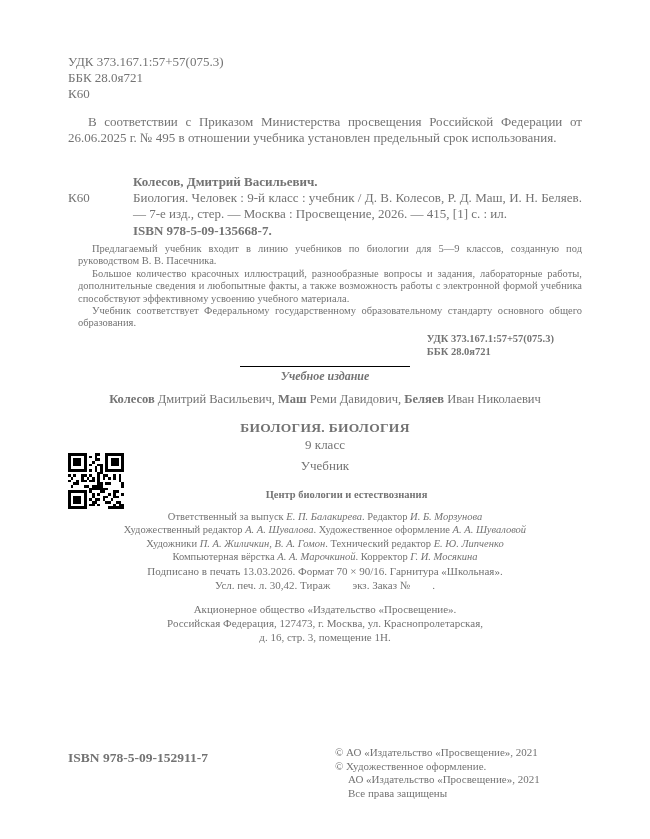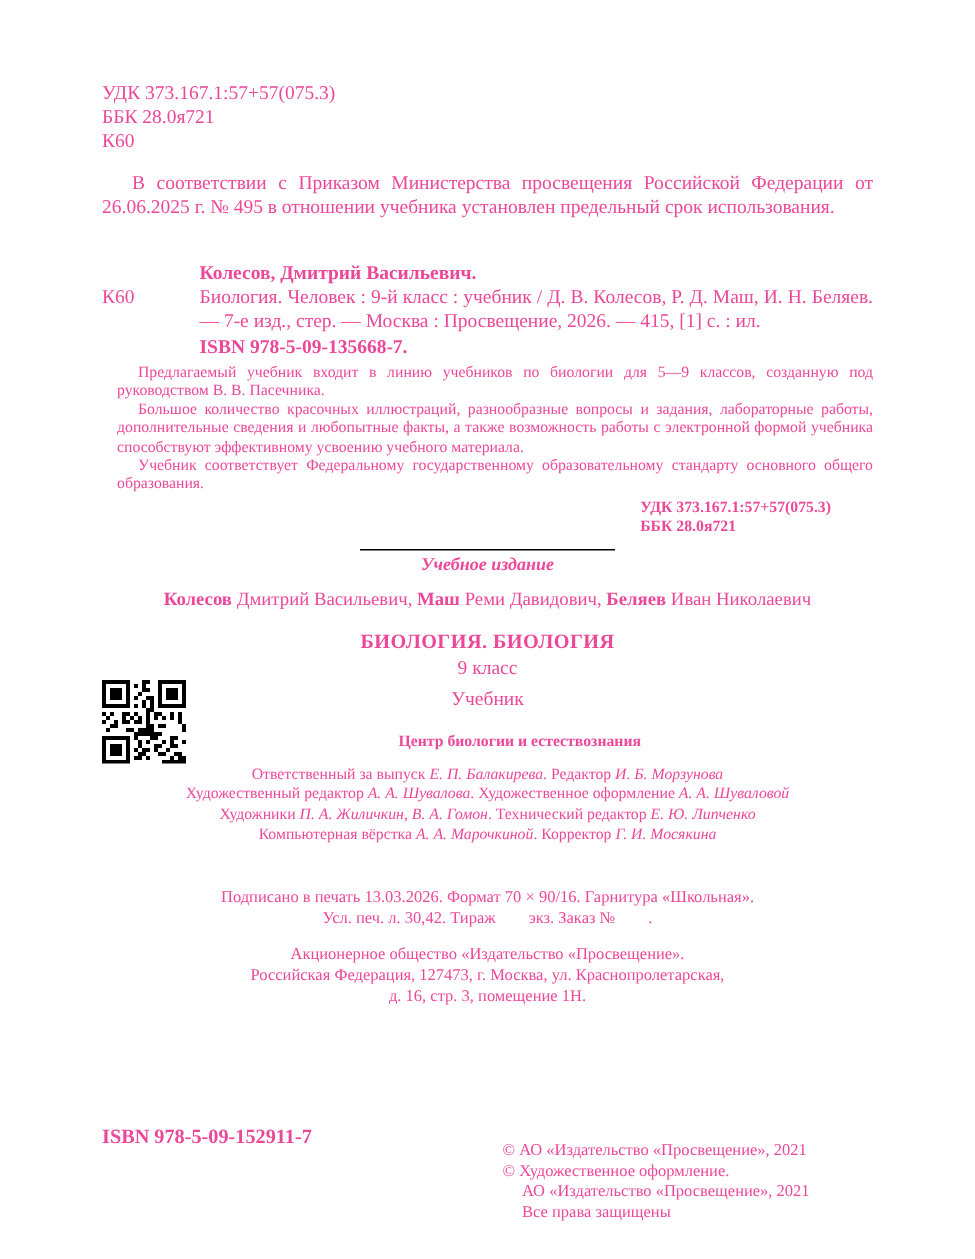--- a/index.html
+++ b/index.html
@@ -1,19 +1,19 @@
 <!DOCTYPE html>
 <html><head>
 <meta charset="utf-8">
 <style>
   html,body{margin:0;padding:0;background:#ffffff;}
   .page{
     position:relative;
     width:650px;height:839px;
-    background:#ffffff;color:#ec4899;
+    background:#ffffff;color:#737373;
     font-family:"Liberation Serif", serif;
     font-size:13px;
     overflow:hidden;
   }
   .top-codes{margin:54px 68px 0 68px;line-height:16px;font-size:13px;}
   .order-note{margin:12px 68px 0 68px;text-align:justify;text-indent:20px;line-height:16px;}
   .catalog{position:relative;margin:28px 68px 0 68px;}
   .catalog-code{position:absolute;left:0;top:16px;}
   .catalog-entry{margin-left:65px;}
   .catalog-author{font-weight:bold;line-height:16px;}
@@ -26,26 +26,26 @@
   .edition-rule{width:170px;border-top:1px solid #000;margin:8px auto 2px auto;height:0;}
   .edition-type{text-align:center;font-weight:bold;font-style:italic;font-size:12px;line-height:15px;}
   .authors-line{text-align:center;margin-top:8px;font-size:12.5px;line-height:15px;}
   .qr{position:absolute;left:68px;top:453px;width:56px;height:56px;}
   .title-block{text-align:center;margin-top:12px;line-height:17px;}
   .book-title{font-weight:bold;font-size:13.5px;letter-spacing:.3px;}
   .book-grade{font-size:13px;}
   .book-subtitle{font-size:13px;margin-top:4px;}
   .center-name{text-align:center;font-weight:bold;font-size:10.5px;margin-top:14px;line-height:13px;padding-left:43px;}
   .credits{text-align:center;font-size:10.5px;line-height:13.5px;margin-top:9px;}
-  .print-info{text-align:center;font-size:11px;line-height:14px;margin-top:27px;}
+  .print-info{text-align:center;font-size:11px;line-height:14px;margin-top:0;}
   .publisher{text-align:center;font-size:11px;line-height:14px;margin-top:10px;}
   .email-line{text-align:center;font-size:11px;line-height:14px;margin-top:6px;}
   .bottom{position:absolute;left:0;top:746px;width:650px;}
   .bottom-isbn{position:absolute;left:68px;top:4px;font-weight:bold;font-size:13.5px;}
-  .copyright{position:absolute;left:335px;top:15px;font-size:11px;line-height:13.5px;}
+  .copyright{position:absolute;left:335px;top:0;font-size:11px;line-height:13.5px;}
   .copyright .ind{margin-left:13px;}
   svg{display:block;}
 </style>
 </head>
 <body>
 
 <div class="page">
 
   <div class="top-codes">
     <div>УДК  373.167.1:57+57(075.3)</div>

